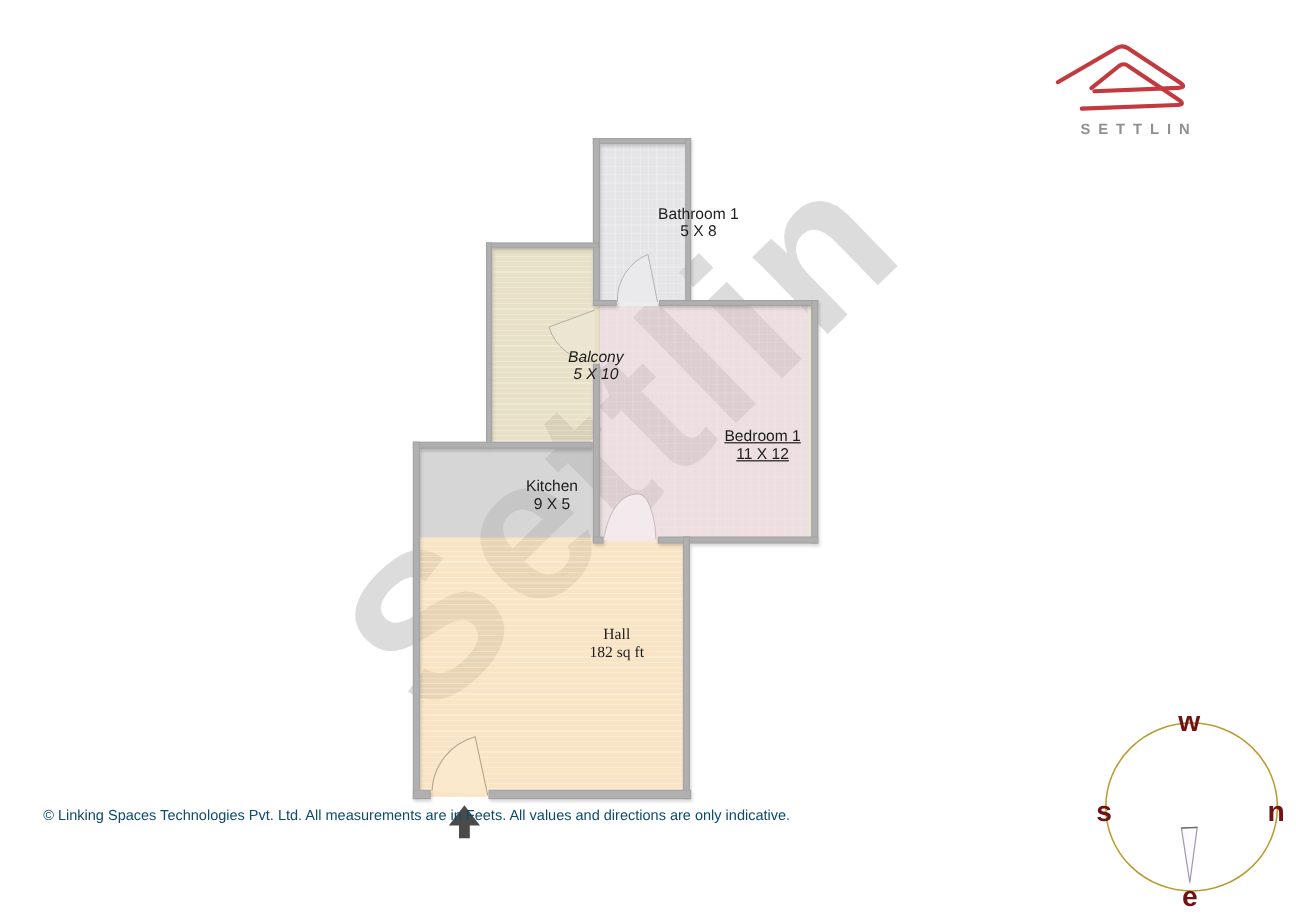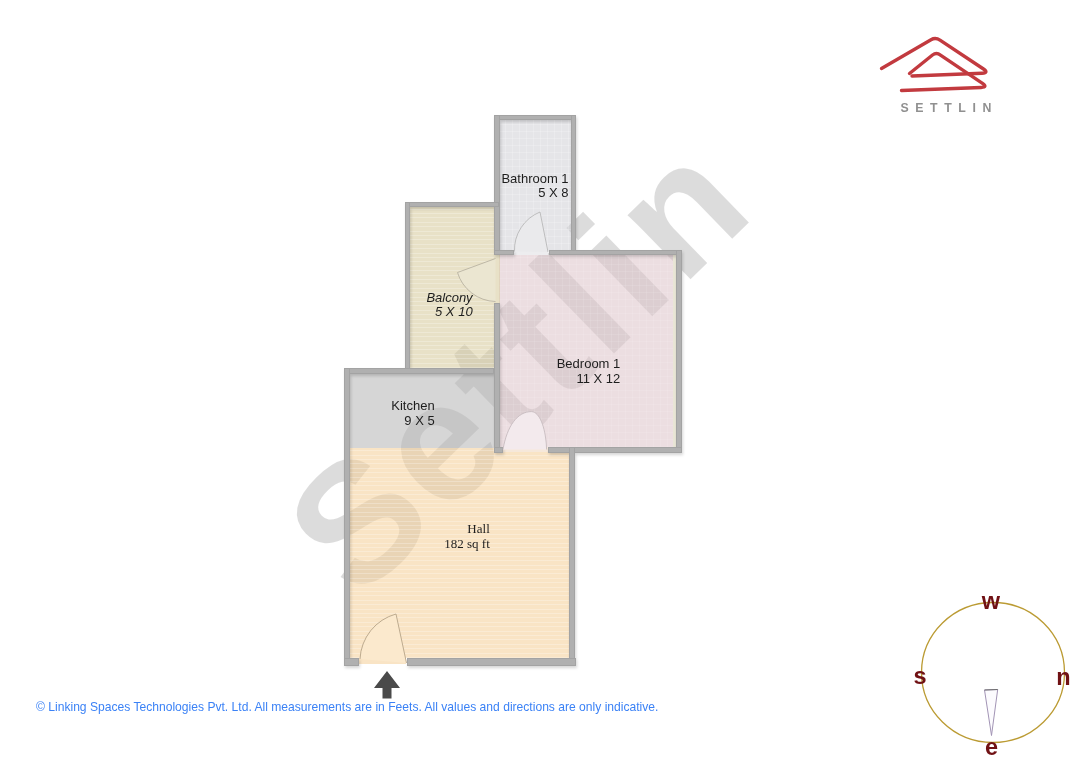--- a/index.html
+++ b/index.html
@@ -1,19 +1,19 @@
 <!DOCTYPE html>
 <html><head>
 <meta charset="utf-8">
 <style>
   html,body{margin:0;padding:0;}
   body{width:1080px;height:764px;position:relative;background:#ffffff;overflow:hidden;
        font-family:"Liberation Sans", sans-serif;-webkit-font-smoothing:antialiased;}
   .abs{position:absolute;}
-  .lbl{position:absolute;color:#1d1d1d;font-size:13px;line-height:14.5px;text-align:right;white-space:nowrap;transform:translate(-50%,-50%);}
+  .lbl{position:absolute;color:#1d1d1d;font-size:13px;line-height:14.5px;text-align:center;white-space:nowrap;transform:translate(-50%,-50%);margin-left:47px;}
   .wall{position:absolute;background:#b0b0b0;box-shadow:inset 0 0 0 1px rgba(0,0,0,0.07);}
 </style>
 </head>
 <body>
 
 <div class="abs" style="left:317px;top:560px;width:0;height:0;">
   <div style="position:absolute;left:0;bottom:0;transform:rotate(-44.2deg);transform-origin:0 100%;
     font-size:170px;font-weight:bold;color:rgba(0,0,0,0.138);letter-spacing:6px;white-space:nowrap;line-height:0;">Settlin</div>
 </div>
 
@@ -90,21 +90,21 @@
     <path d="M 503,449.5 C 507,426 517.5,411.5 531.5,411.6 C 540,412 545,428 546.3,444 L 546.6,449.5 Z" fill="#f3eaed"></path>
     <path d="M 503,449.5 C 507,426 517.5,411.5 531.5,411.6 C 540,412 545,428 546.3,444 L 546.6,449.5" fill="none" stroke="#c2b6ba" stroke-width="0.8"></path>
 
     <path d="M 406.5,663 L 396,614 A 49 49 0 0 0 360,659 Z" fill="#fbe9cd"></path>
     <path d="M 406.5,663 L 396,614 A 49 49 0 0 0 360,659" fill="none" stroke="#b5a488" stroke-width="0.9"></path>
   </svg>
 </div>
 
 <div class="lbl" style="left:535px;top:185.5px;">Bathroom 1<br>5 X 8</div>
 <div class="lbl" style="left:449.5px;top:304.5px;font-style:italic;">Balcony<br>5 X 10</div>
-<div class="lbl" style="left:588.5px;top:371px;">Bedroom 1<br>11 X 12</div>
+<div class="lbl" style="left:588.5px;top:371px;text-decoration:underline;">Bedroom 1<br>11 X 12</div>
 <div class="lbl" style="left:413px;top:413px;">Kitchen<br>9 X 5</div>
 <div class="lbl" style="left:467px;top:536px;font-family:Liberation Serif, serif;">Hall<br>182 sq ft</div>
 
 <svg class="abs" style="left:370px;top:668px;" width="34" height="34" viewBox="0 0 34 34">
   <path d="M 17,3 L 30,20 L 21.5,20 L 21.5,30.5 L 12.5,30.5 L 12.5,20 L 4,20 Z" fill="#4a4a4a"></path>
 </svg>
 
 <svg class="abs" style="left:870px;top:25px;" width="130" height="95" viewBox="0 0 130 95">
 
   <path d="M 11.5,43.5 L 61,14.8 Q 65.5,12.2 70,15.2 L 113.5,44 Q 119,47.8 112,48.2 L 42,51" fill="none" stroke="#c23a3f" stroke-width="3.4" stroke-linejoin="round" stroke-linecap="round"></path>
@@ -120,13 +120,13 @@
 
   <polygon points="79.5,105 92.7,104.5 86.5,150.5" fill="#fcfbfe" stroke="#a294b5" stroke-width="1"></polygon>
   <line x1="79.5" y1="105" x2="92.7" y2="104.5" stroke="#6e6e6e" stroke-width="1.1"></line>
 
   <text x="86" y="24.2" font-size="23.5" font-weight="bold" fill="#701114" text-anchor="middle" font-family="Liberation Sans, sans-serif">w</text>
   <text x="15" y="99.3" font-size="23.5" font-weight="bold" fill="#701114" text-anchor="middle" font-family="Liberation Sans, sans-serif">s</text>
   <text x="158.4" y="99.5" font-size="23.5" font-weight="bold" fill="#701114" text-anchor="middle" font-family="Liberation Sans, sans-serif">n</text>
   <text x="86.5" y="170.2" font-size="23.5" font-weight="bold" fill="#701114" text-anchor="middle" font-family="Liberation Sans, sans-serif">e</text>
 </svg>
 
-<div class="abs" style="left:36px;top:700px;font-size:12.1px;color:#3b82f6;">© Linking Spaces Technologies Pvt. Ltd. All measurements are in Feets. All values and directions are only indicative.</div>
+<div class="abs" style="left:36px;top:672px;font-size:12.1px;color:#0c4a6e;">© Linking Spaces Technologies Pvt. Ltd. All measurements are in Feets. All values and directions are only indicative.</div>
 
 </body></html>

